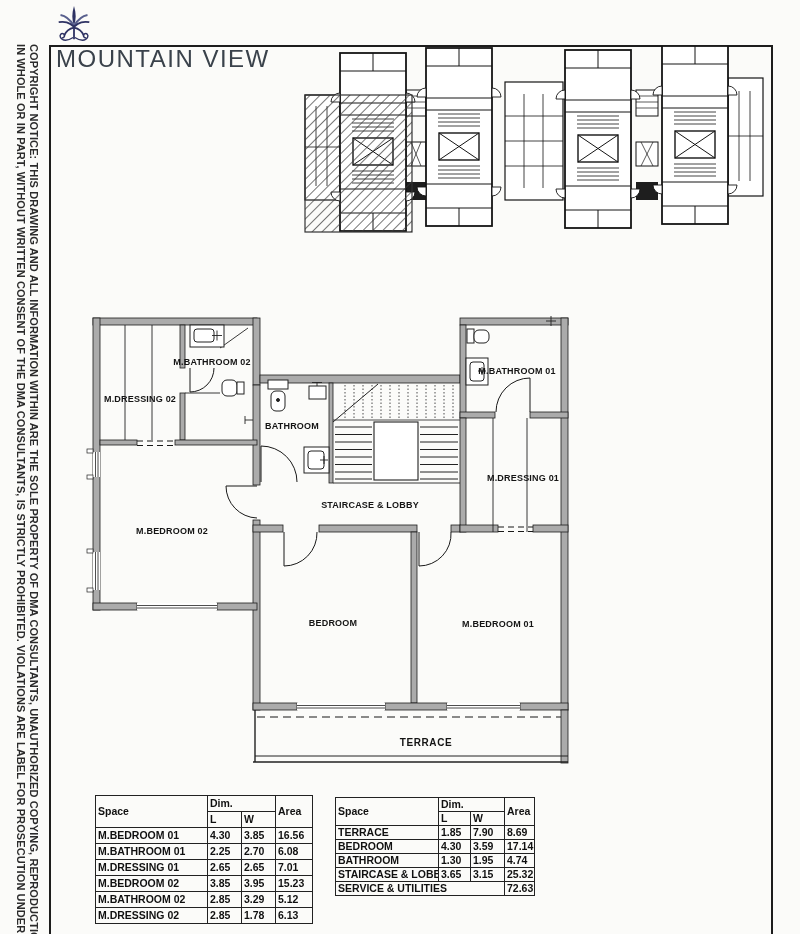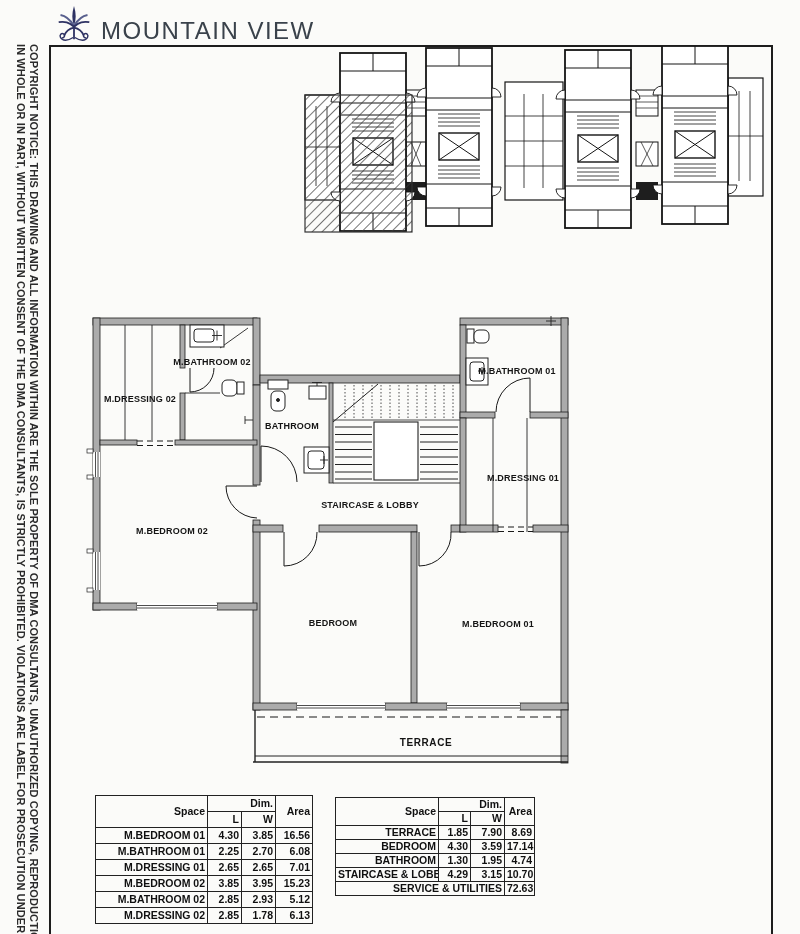--- a/index.html
+++ b/index.html
@@ -11,25 +11,25 @@
     position:absolute;left:49px;top:45px;width:720px;height:905px;
     border:2px solid #1d1d1d;
   }
   
   .copyright{
     position:absolute;left:40px;top:44px;width:905px;
     transform:rotate(90deg);transform-origin:0 0;
     font-size:11px;font-weight:bold;line-height:13px;letter-spacing:0.1px;
     color:#2b2b2b;white-space:nowrap;
   }
-  .logo{position:absolute;left:56px;top:3px;display:flex;align-items:flex-end;gap:9px;}
+  .logo{position:absolute;left:56px;top:3px;display:flex;align-items:flex-start;flex-direction:column;}
   .logo-text{font-size:24px;letter-spacing:1.5px;color:#3a424b;font-weight:normal;}
   .keyplan{position:absolute;left:230px;top:46px;}
   .floorplan{position:absolute;left:80px;top:300px;}
-  .tbl{position:absolute;border-collapse:collapse;text-align:right;
+  .tbl{position:absolute;border-collapse:collapse;text-align:left;
        font-size:10.5px;font-weight:bold;color:#101010;table-layout:fixed;}
   .tbl td{border:1.5px solid #222;padding:0 2px;height:15px;line-height:13px;overflow:hidden;white-space:nowrap;}
   .tbl-left{left:95px;top:795px;width:217px;}
   .tbl-right{left:335px;top:797px;width:199px;}
   .tbl-right td{height:13px;}
   svg text{font-family:"Liberation Sans",sans-serif;font-weight:bold;fill:#141414;}
   .room-lbl{font-size:9px;letter-spacing:0.2px;}
   .room-lbl-lg{font-size:10px;letter-spacing:0.6px;}
 </style>
 </head>
@@ -362,21 +362,21 @@
       </tr>
       <tr>
         <td>M.BEDROOM 02</td>
         <td>3.85</td>
         <td>3.95</td>
         <td>15.23</td>
       </tr>
       <tr>
         <td>M.BATHROOM 02</td>
         <td>2.85</td>
-        <td>2.93</td>
+        <td>3.29</td>
         <td>5.12</td>
       </tr>
       <tr>
         <td>M.DRESSING 02</td>
         <td>2.85</td>
         <td>1.78</td>
         <td>6.13</td>
       </tr>
     </tbody>
 </table>
@@ -413,23 +413,23 @@
         <td>17.14</td>
       </tr>
       <tr>
         <td>BATHROOM</td>
         <td>1.30</td>
         <td>1.95</td>
         <td>4.74</td>
       </tr>
       <tr>
         <td>STAIRCASE &amp; LOBBY</td>
-        <td>4.29</td>
+        <td>3.65</td>
         <td>3.15</td>
-        <td>10.70</td>
+        <td>25.32</td>
       </tr>
     </tbody>
   <tbody>
     <tr>
       <td colspan="3">SERVICE &amp; UTILITIES</td>
       <td>72.63</td>
     </tr>
   </tbody>
 </table>
 

